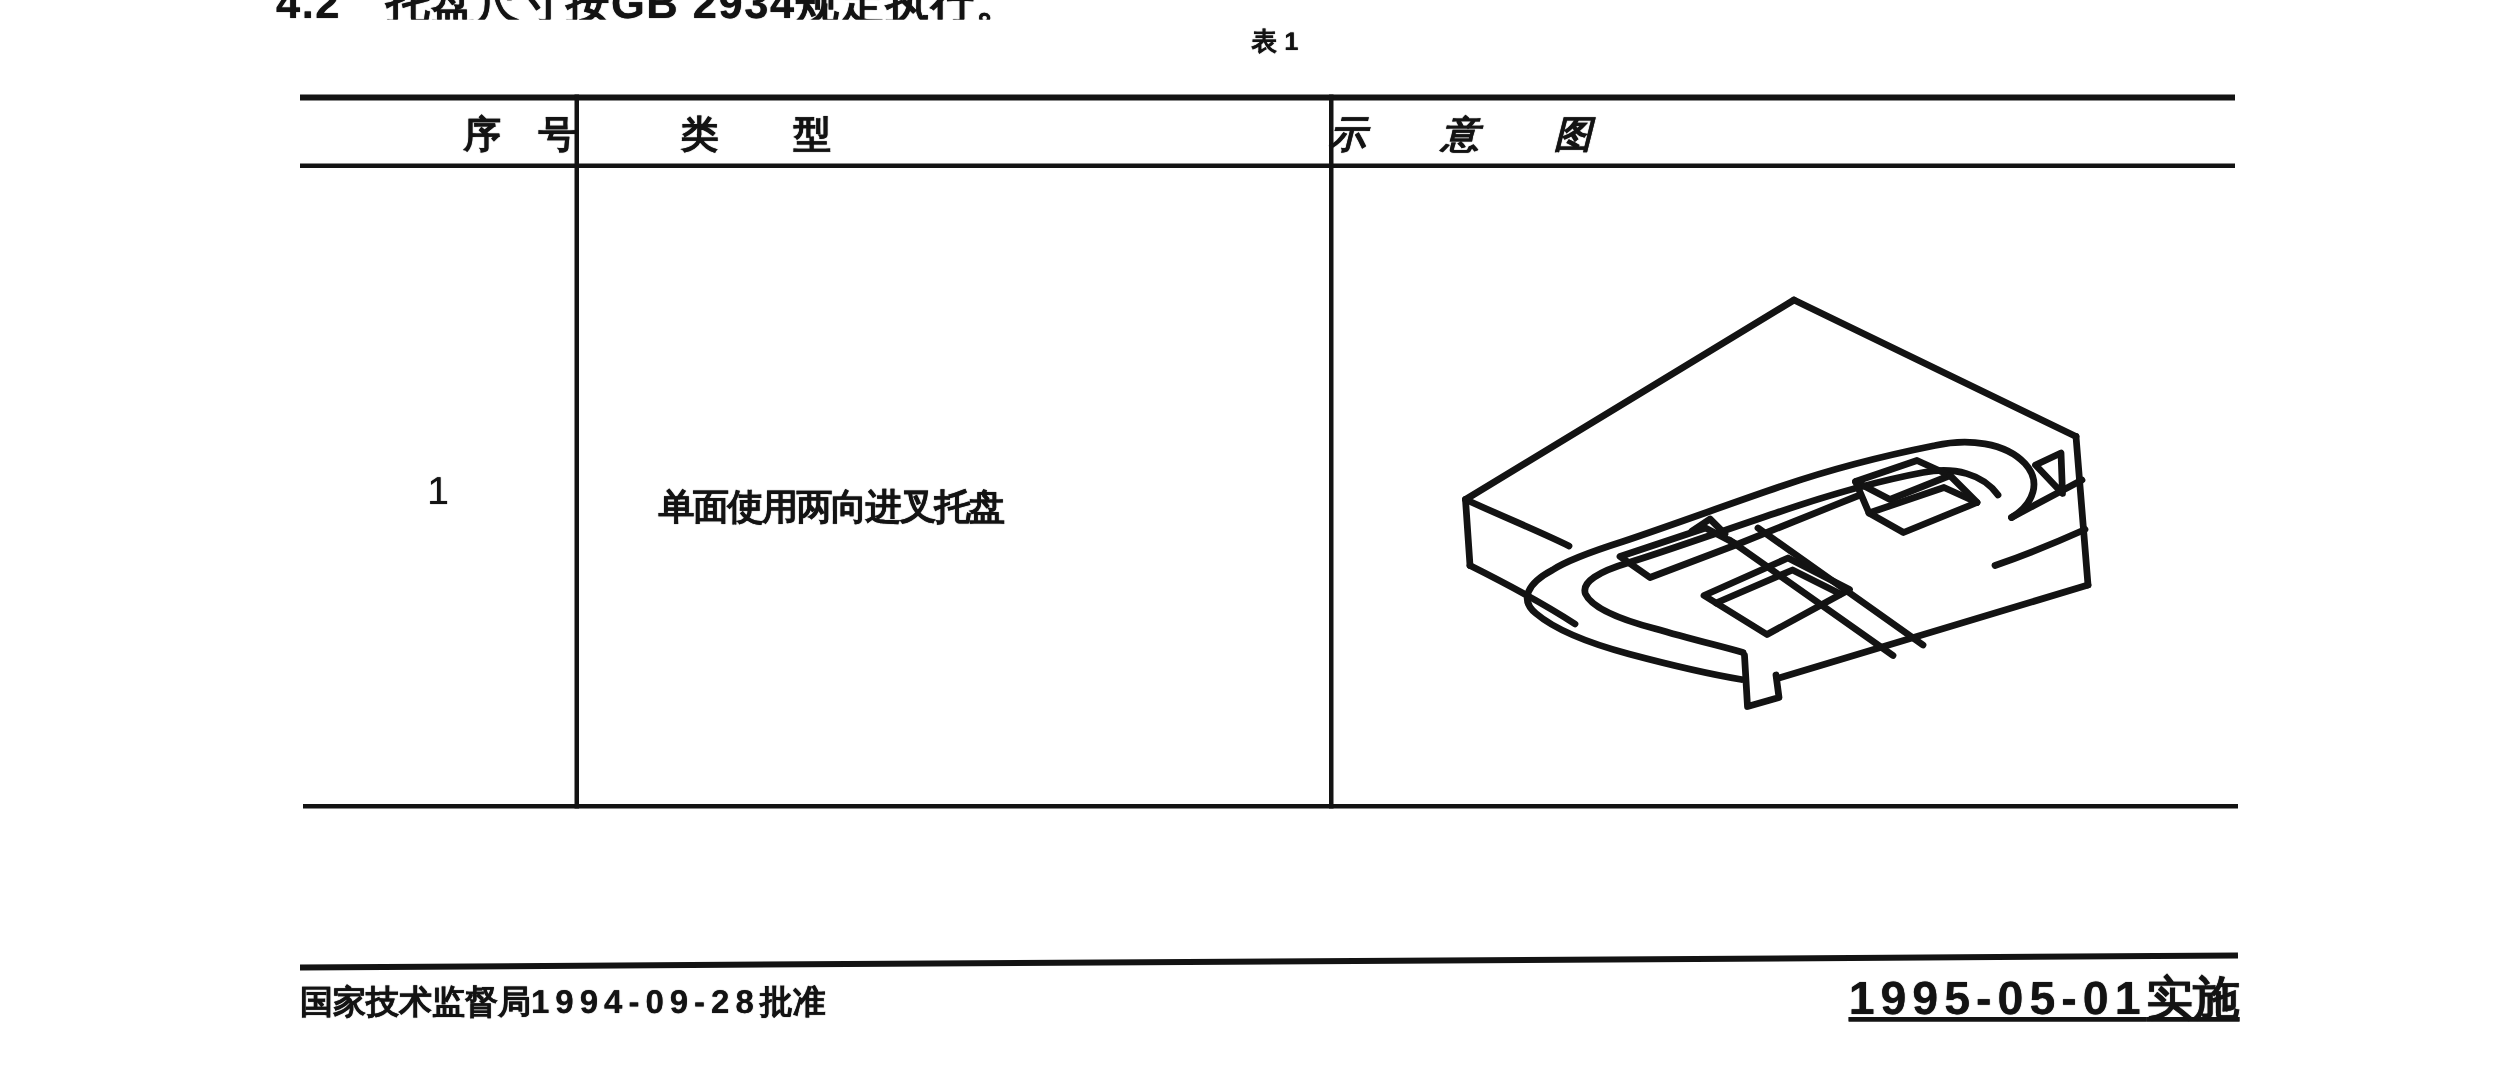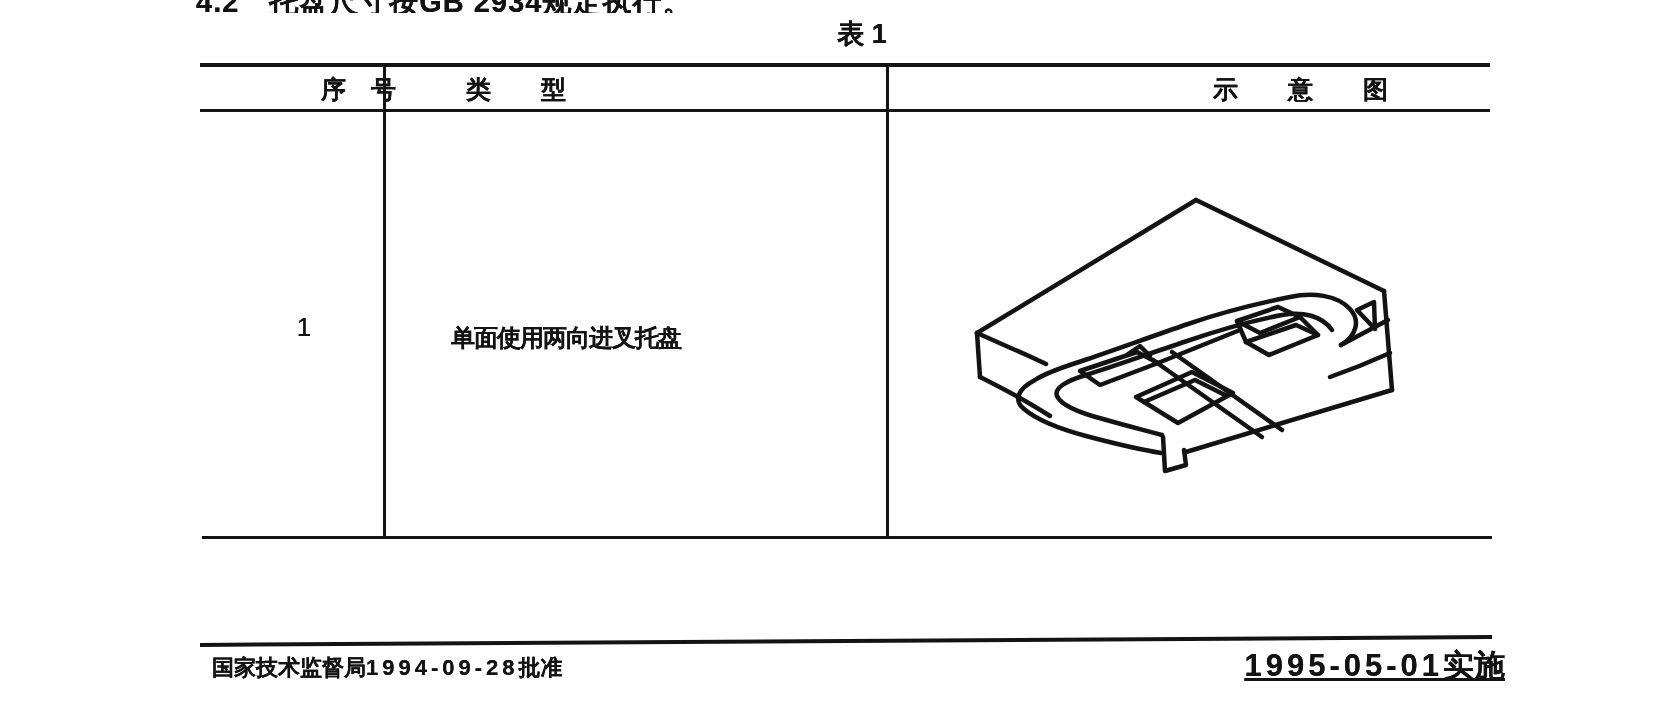--- a/index.html
+++ b/index.html
@@ -1,31 +1,31 @@
 <!DOCTYPE html>
 <html><head>
 <meta charset="utf-8">
 <style>
   html,body{margin:0;padding:0;}
   body{
     width:1680px;height:720px;position:relative;overflow:hidden;
     background:#ffffff;color:#131313;
     font-family:"Liberation Sans","DejaVu Sans",sans-serif;
   }
-  .abs{position:absolute;margin-left:12px;}
+  .abs{position:absolute;}
   .ink{color:#131313;text-shadow:0 0 .6px #131313;}
   
   .hline{position:absolute;background:#131313;}
   .vline{position:absabsolute;}
   .vline{position:absolute;background:#131313;}
   
   #top-clip{left:184px;top:0;width:600px;height:13px;overflow:hidden;}
   #top-clip .frag{position:absolute;left:0;top:-17px;font-size:29px;font-weight:700;white-space:nowrap;letter-spacing:1px;}
   
-  #caption{left:790px;top:16px;width:120px;text-align:center;font-size:27px;font-weight:700;}
+  #caption{left:790px;top:16px;width:120px;text-align:center;font-size:17px;font-weight:700;}
   
   .th{font-size:25px;font-weight:700;white-space:nowrap;}
   
   .td-no{font-size:26px;font-weight:400;}
   .td-type{font-size:24px;font-weight:700;letter-spacing:-1px;white-space:nowrap;}
   
   .foot{font-size:22px;font-weight:700;white-space:nowrap;}
   .foot .date{letter-spacing:4px;font-weight:700;}
   #foot-right{text-align:right;text-decoration:underline;}
   svg{position:absolute;}
@@ -41,21 +41,21 @@
 <div id="caption" class="abs ink">表 1</div>
 
 <div class="hline" style="left:200px;top:63px;width:1290px;height:4px;"></div>
 <div class="hline" style="left:200px;top:109px;width:1290px;height:3px;"></div>
 <div class="hline" style="left:202px;top:536px;width:1290px;height:3px;"></div>
 <div class="vline" style="left:383px;top:63px;width:3px;height:476px;"></div>
 <div class="vline" style="left:886px;top:63px;width:3px;height:476px;"></div>
 
 <div class="abs th ink" style="left:200px;top:73px;width:184px;text-align:right;">序　号</div>
 <div class="abs th ink" style="left:454px;top:73px;">类　　型</div>
-<div class="abs th ink" style="left:886px;top:73px;width:490px;text-align:right;">示　　意　　图</div>
+<div class="abs th ink" style="left:886px;top:73px;width:490px;text-align:left;font-style:italic;">示　　意　　图</div>
 
 <div class="abs td-no ink" style="left:200px;top:312px;width:184px;text-align:center;">1</div>
 <div class="abs td-type ink" style="left:404px;top:322px;width:300px;text-align:center;">单面使用两向进叉托盘</div>
 
 <svg style="left:880px;top:160px;" width="520" height="330" viewBox="880 160 520 330">
 
   <path d="M1196 200 L1384 291"></path>
   <path d="M1196 200 L977 333"></path>
   <path d="M977 333 L980 377"></path>
 

